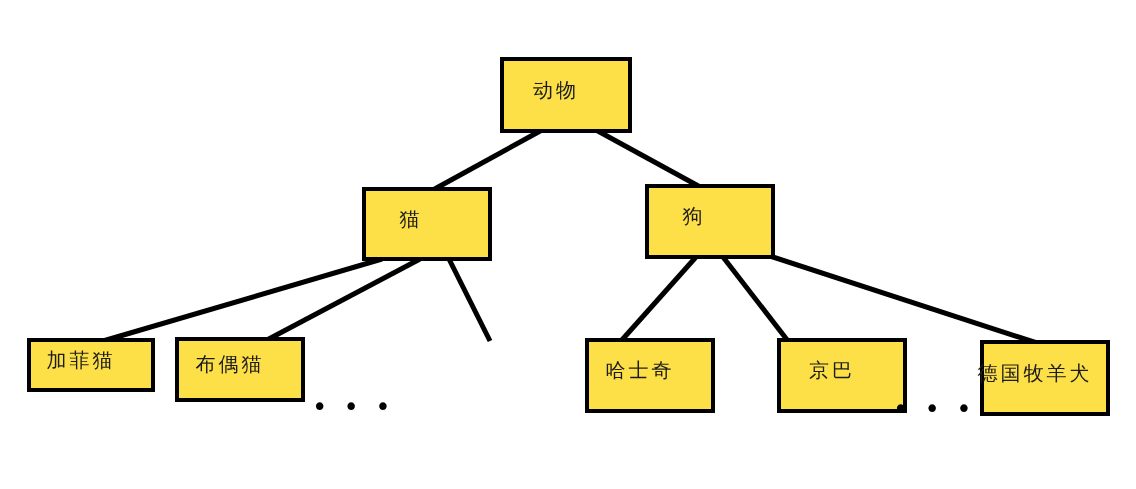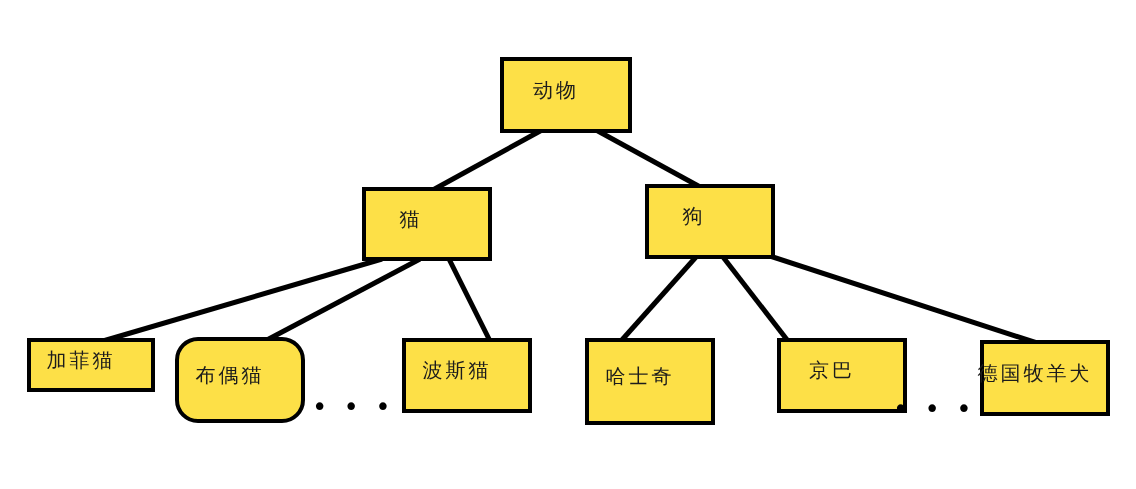--- a/index.html
+++ b/index.html
@@ -40,23 +40,23 @@
     white-space: nowrap;
     transform: translate(-10px, -5px);
   }
   .node.single .label {
     transform: translate(-16px, -5px);
   }
   .node-root        { left: 500px; top: 57px;  width: 132px; height: 76px; }
   .node-cat         { left: 362px; top: 187px; width: 130px; height: 74px; }
   .node-dog         { left: 645px; top: 184px; width: 130px; height: 75px; }
   .node-garfield    { left: 27px;  top: 338px; width: 128px; height: 54px; }
-  .node-ragdoll     { left: 175px; top: 337px; width: 130px; height: 86px; border-radius: 23px; }
+  .node-ragdoll     { left: 175px; top: 337px; width: 130px; height: 65px; }
   .node-persian     { left: 402px; top: 338px; width: 130px; height: 75px; }
-  .node-husky       { left: 585px; top: 338px; width: 130px; height: 87px; }
+  .node-husky       { left: 585px; top: 338px; width: 130px; height: 75px; }
   .node-pekingese   { left: 742px; top: 338px; width: 130px; height: 75px; margin-left: 35px; }
   .node-shepherd    { left: 980px; top: 340px; width: 130px; height: 76px; }
   .dots {
     position: absolute;
     z-index: 2;
     font-size: 26px;
     line-height: 26px;
     letter-spacing: 4px;
     color: #000000;
     font-family: "DejaVu Sans", sans-serif;
@@ -104,23 +104,20 @@
   <div class="node node-garfield">
     <span class="label">加菲猫</span>
   </div>
 
   <div class="node node-ragdoll">
     <span class="label">布偶猫</span>
   </div>
 
   <span class="dots dots-cats">• • •</span>
 
-  <div class="node node-persian">
-    <span class="label">波斯猫</span>
-  </div>
 
   <div class="node node-husky">
     <span class="label">哈士奇</span>
   </div>
 
   <div class="node node-pekingese">
     <span class="label">京巴</span>
   </div>
 
   <span class="dots dots-dogs">• • •</span>

